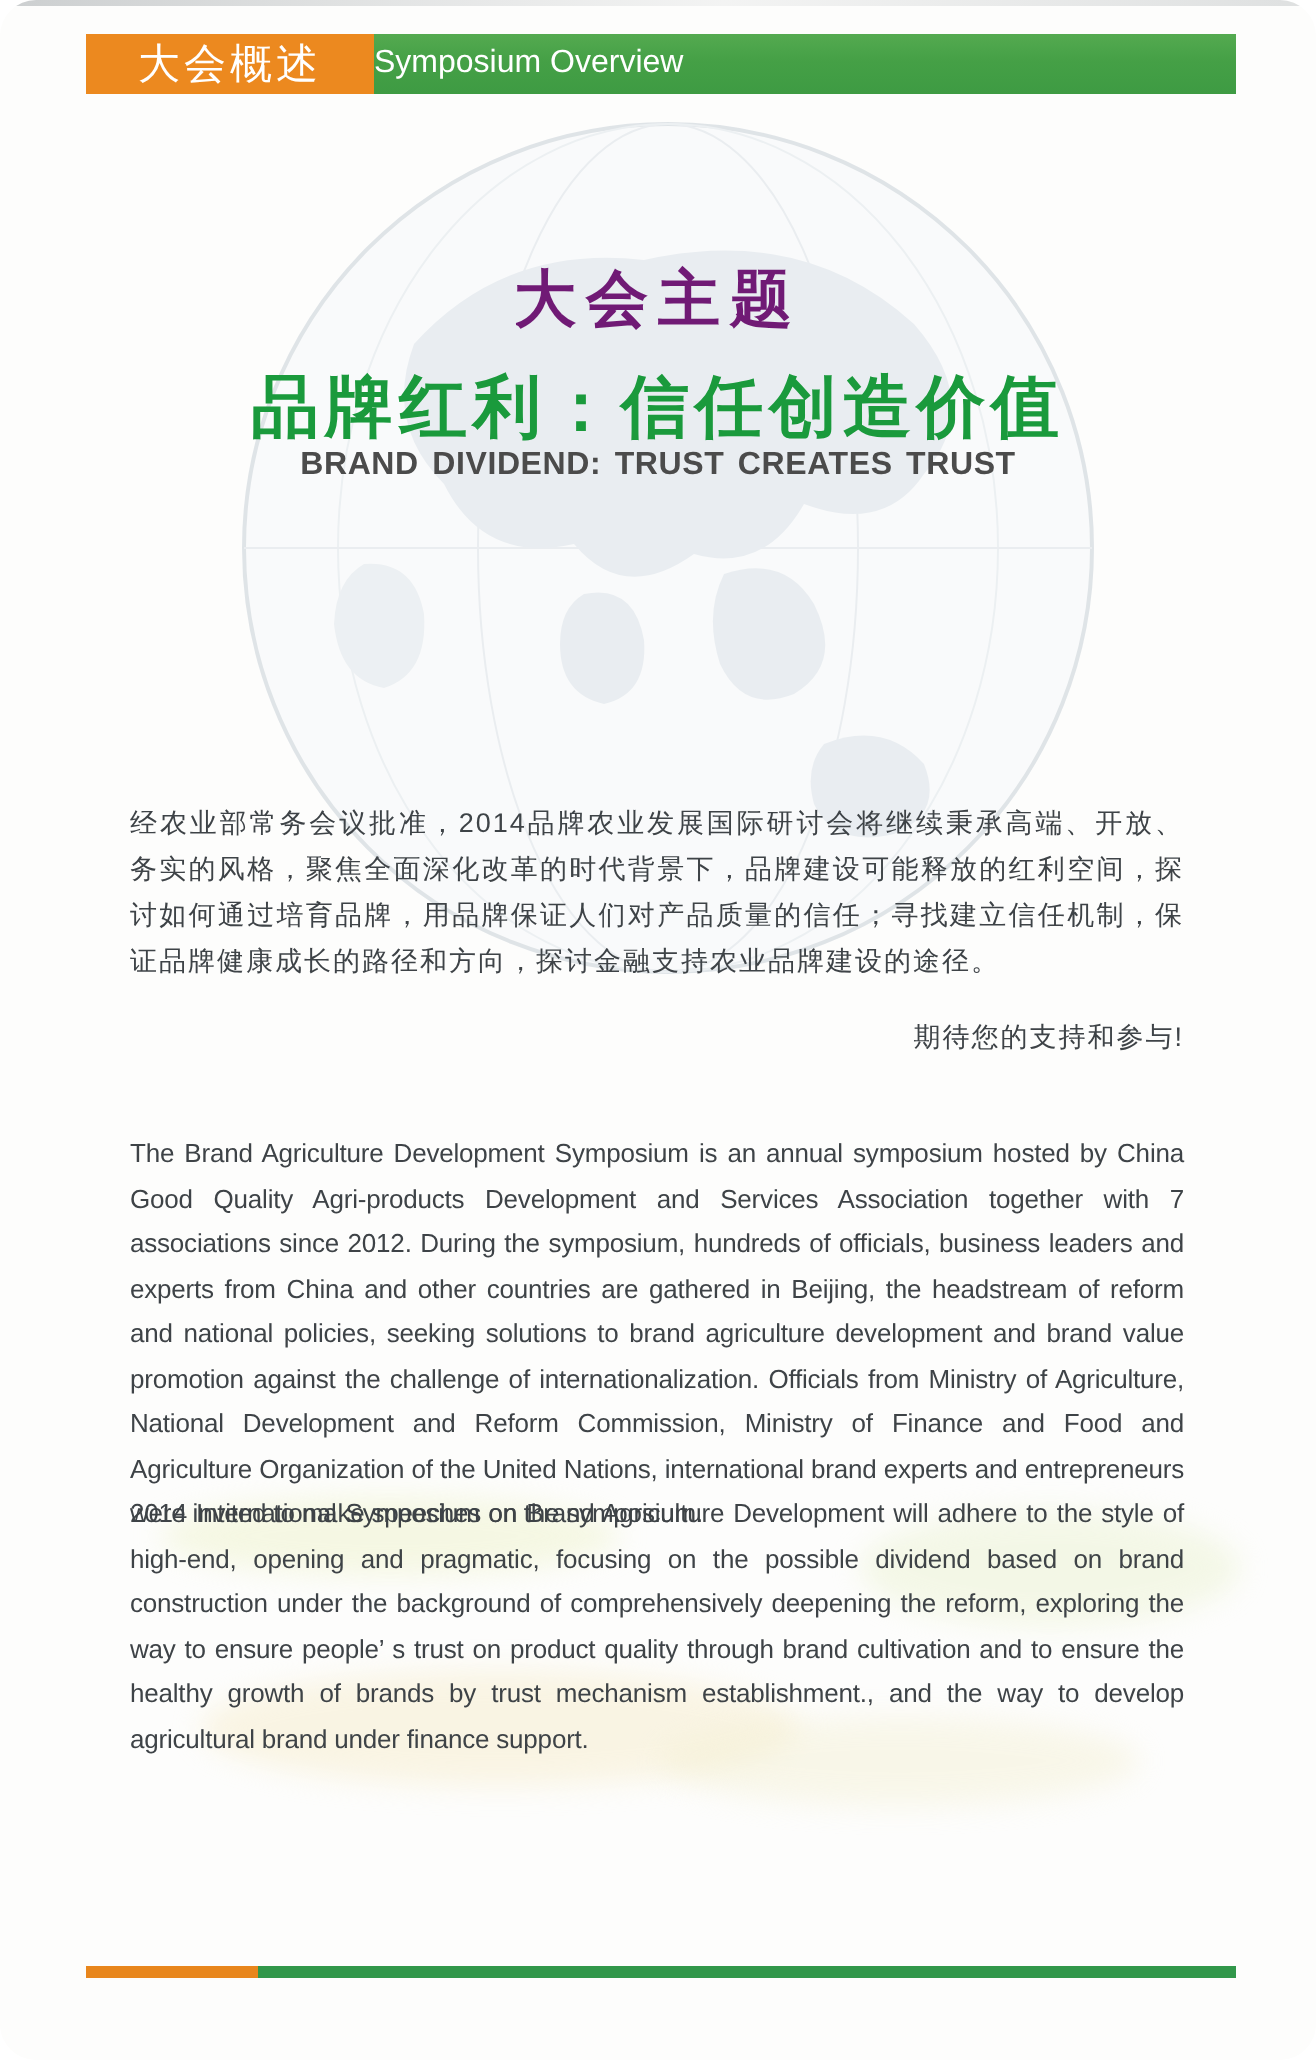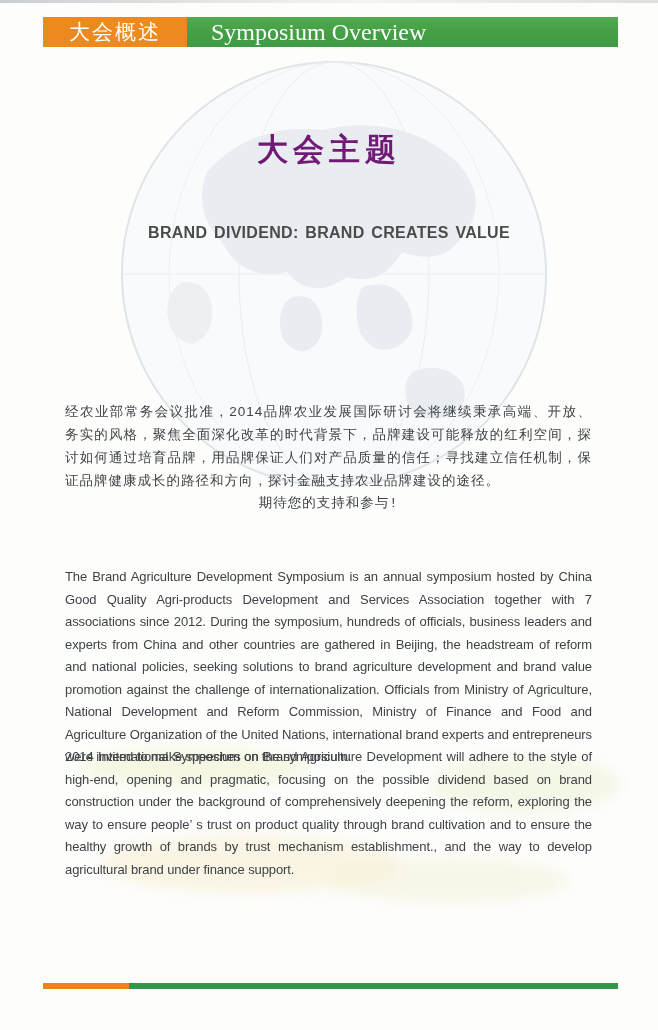--- a/index.html
+++ b/index.html
@@ -8,20 +8,21 @@
     padding: 0;
     background: #ffffff;
   }
   .page {
     position: relative;
     width: 658px;
     height: 1030px;
     background: #fdfdfc;
     overflow: hidden;
     font-family: "Liberation Sans", "DejaVu Sans", sans-serif;
+    border-radius: 18px;
   }
   
   .scan-top {
     position: absolute;
     top: 0; left: 0;
     width: 100%; height: 3px;
     background: linear-gradient(90deg, #9aa0a3 0%, #c9cccd 30%, #e9eaea 55%, #bfc3c4 100%);
     opacity: .5;
     z-index: 5;
   }
@@ -41,25 +42,23 @@
     font-size: 21px;
     display: flex;
     align-items: center;
     justify-content: center;
     letter-spacing: 2px;
   }
   .band-green {
     flex: 1;
     background: linear-gradient(180deg, #54aa50 0%, #45a046 45%, #3e9b43 100%);
     color: #fff;
-    font-size: 24px;
+    font-size: 16px;
     display: flex;
     align-items: center;
-    padding-left: 24px;
-    font-family: Liberation Serif, serif;
   }
 
   
   .globe {
     position: absolute;
     left: 112px; top: 52px;
     width: 445px; height: 445px;
     opacity: .5;
     z-index: 0;
   }
@@ -118,21 +117,21 @@
     line-height: 23px;
     letter-spacing: 1px;
   }
   .para.en {
     font-size: 13px;
     line-height: 22.5px;
     letter-spacing: -0.1px;
   }
   .p1 { top: 308px; }
   .p2 { top: 400px; }
-  .p3 { top: 492px; text-align: center; font-family: Liberation Mono, monospace; }
+  .p3 { top: 507px; text-align: right; }
   .p4 { top: 566px; }
   .p5 { top: 746px; }
   .p6 { top: 931px; text-align: left; }
 
   
   .bleed {
     position: absolute;
     border-radius: 50%;
     filter: blur(7px);
     z-index: 1;
@@ -171,21 +170,22 @@
     <path d="M300 320 Q330 308 350 330 Q360 355 335 365 Q305 372 295 350 Q290 332 300 320 Z" fill="#d7dfe8"></path>
     <path d="M70 230 Q95 228 100 255 Q102 285 80 292 Q58 288 55 260 Q56 238 70 230 Z" fill="#dde4eb"></path>
   </svg>
 
   <div class="band">
     <div class="band-orange">大会概述</div>
     <div class="band-green">Symposium Overview</div>
   </div>
 
   <h1 class="heading-zh">大会主题</h1>
-  <h3 class="theme-en">BRAND DIVIDEND: BRAND CREATES VALUE</h3>
+  <h2 class="theme-zh">品牌红利：信任创造价值</h2>
+  <h3 class="theme-en">BRAND DIVIDEND: TRUST CREATES TRUST</h3>
 
   <div class="bleed b1"></div>
   <div class="bleed b2"></div>
   <div class="bleed b3"></div>
   <div class="bleed b4"></div>
 
   <p class="para zh p2">经农业部常务会议批准，2014品牌农业发展国际研讨会将继续秉承高端、开放、务实的风格，聚焦全面深化改革的时代背景下，品牌建设可能释放的红利空间，探讨如何通过培育品牌，用品牌保证人们对产品质量的信任；寻找建立信任机制，保证品牌健康成长的路径和方向，探讨金融支持农业品牌建设的途径。</p>
   <p class="para zh p3">期待您的支持和参与!</p>
   <p class="para en p4">The Brand Agriculture Development Symposium is an annual symposium hosted by China Good Quality Agri-products Development and Services Association together with 7 associations since 2012. During the symposium, hundreds of officials, business leaders and experts from China and other countries are gathered in Beijing, the headstream of reform and national policies, seeking solutions to brand agriculture development and brand value promotion against the challenge of internationalization. Officials from Ministry of Agriculture, National Development and Reform Commission, Ministry of Finance and Food and Agriculture Organization of the United Nations, international brand experts and entrepreneurs were invited to make speeches on the symposium.</p>
   <p class="para en p5">2014 International Symposium on Brand Agriculture Development will adhere to the style of high-end, opening and pragmatic, focusing on the possible dividend based on brand construction under the background of comprehensively deepening the reform, exploring the way to ensure people’ s trust on product quality through brand cultivation and to ensure the healthy growth of brands by trust mechanism establishment., and the way to develop agricultural brand under finance support.</p>

